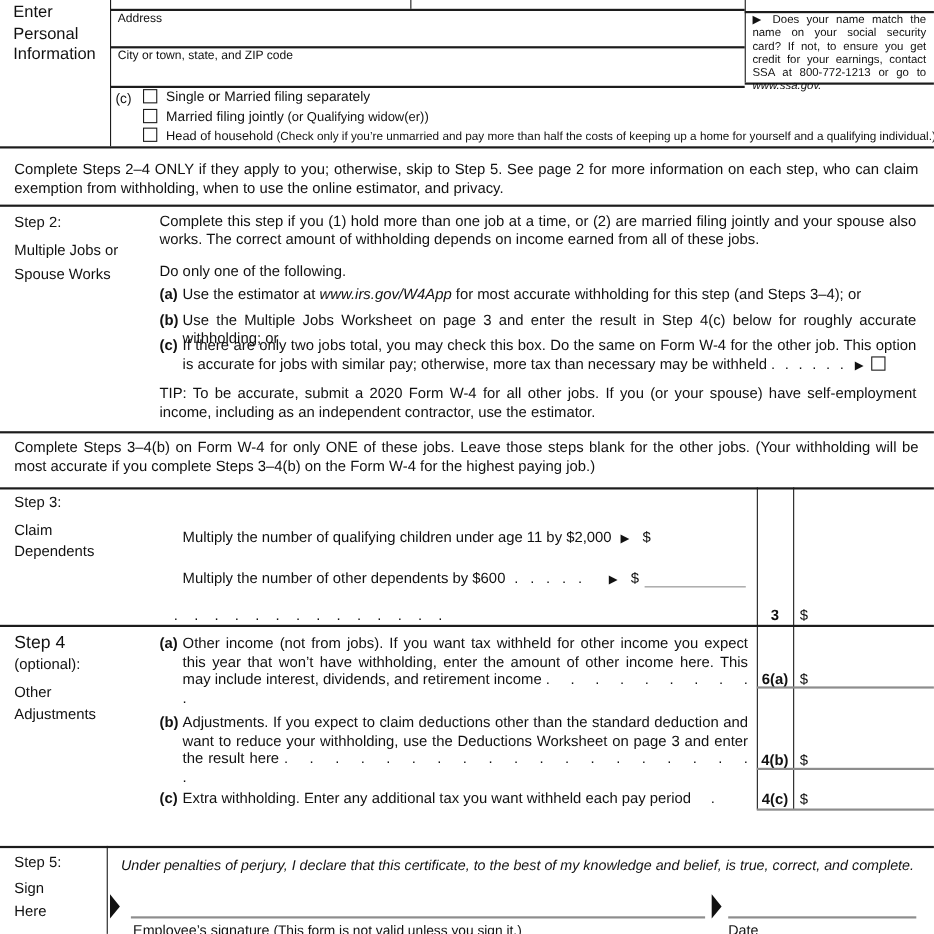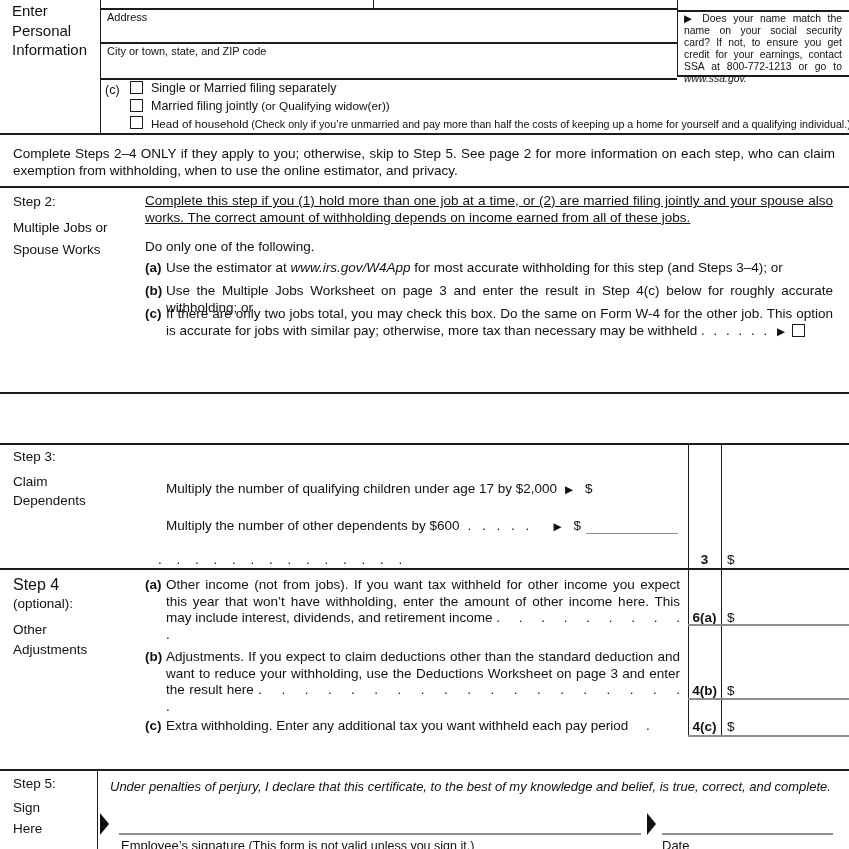--- a/index.html
+++ b/index.html
@@ -78,21 +78,21 @@
   <div class="hline thick" style="left:0;top:133px;width:849px;"></div>
 
   <div class="abs just body13" style="left:13px;top:146px;width:822px;">
     <span class="b">Complete Steps 2–4 ONLY if they apply to you; otherwise, skip to Step 5.</span><span> See page 2 for more information on each step, who can claim exemption from withholding, when to use the online estimator, and privacy.</span>
   </div>
   <div class="hline" style="left:0;top:186px;width:849px;"></div>
 
   <div class="abs b" style="left:13px;top:194px;font-size:13.5px;">Step 2:</div>
   <div class="abs b" style="left:13px;top:217px;width:98px;font-size:13.5px;line-height:21.8px;">Multiple Jobs or Spouse Works</div>
 
-  <div class="abs just body13" style="left:145px;top:193px;width:688px;text-decoration:underline;">Complete this step if you (1) hold more than one job at a time, or (2) are married filing jointly and your spouse also works. The correct amount of withholding depends on income earned from all of these jobs.</div>
+  <div class="abs just body13" style="left:145px;top:193px;width:688px;">Complete this step if you (1) hold more than one job at a time, or (2) are married filing jointly and your spouse also works. The correct amount of withholding depends on income earned from all of these jobs.</div>
 
   <div class="abs body13" style="left:145px;top:239px;">
     <span>Do </span><span class="b">only one</span><span> of the following.</span>
   </div>
 
   <div class="item body13" style="left:145px;top:260px;width:688px;">
     <span class="lbl">(a)</span>
     <div class="ibody just">
       <span>Use the estimator at </span><span class="i">www.irs.gov/W4App</span><span> for most accurate withholding for this step (and Steps 3–4); </span><span class="b">or</span>
     </div>
@@ -107,34 +107,40 @@
 
   <div class="item body13" style="left:145px;top:306px;width:688px;">
     <span class="lbl">(c)</span>
     <div class="ibody just">
       <span>If there are only two jobs total, you may check this box. Do the same on Form W-4 for the other job. This option is accurate for jobs with similar pay; otherwise, more tax than necessary may be withheld</span>
       <span class="leader">. . . . . .</span>
       <span class="arrow" style="margin-left:6px;">▶</span><span class="cb-inline"></span>
     </div>
   </div>
 
+  <div class="abs just body13" style="left:145px;top:350px;width:688px;">
+    <span class="b">TIP:</span><span> To be accurate, submit a 2020 Form W-4 for all other jobs. If you (or your spouse) have self-employment income, including as an independent contractor, use the estimator.</span>
+  </div>
 
   <div class="hline" style="left:0;top:392px;width:849px;"></div>
 
+  <div class="abs just body13" style="left:13px;top:399px;width:822px;">
+    <span class="b">Complete Steps 3–4(b) on Form W-4 for only ONE of these jobs.</span><span> Leave those steps blank for the other jobs. (Your withholding will be most accurate if you complete Steps 3–4(b) on the Form W-4 for the highest paying job.)</span>
+  </div>
   <div class="hline" style="left:0;top:443px;width:849px;"></div>
 
   <div class="vline" style="left:688px;top:443px;height:293px;"></div>
   <div class="vline" style="left:721px;top:443px;height:293px;"></div>
 
   <div class="abs b" style="left:13px;top:449px;font-size:13.5px;">Step 3:</div>
   <div class="abs b" style="left:13px;top:473px;width:86px;font-size:13.5px;line-height:18.5px;">Claim Dependents</div>
 
 
   <div class="flexrow body13" style="left:166px;top:481px;width:512px;">
-    <span class="nw">Multiply the number of qualifying children under age 17 by $2,000</span>
+    <span class="nw">Multiply the number of qualifying children under age 11 by $2,000</span>
     <span class="arrow" style="margin-left:8px;">▶</span>
     <span style="margin-left:12px;">$</span>
     <span class="ufield" style="margin-left:5px;"></span>
   </div>
 
   <div class="flexrow body13" style="left:166px;top:518px;width:512px;">
     <span class="nw">Multiply the number of other dependents by $600</span>
     <span class="clipdots leader-sm">. . . . .</span>
     <span class="arrow">▶</span>
     <span style="margin-left:12px;">$</span>

